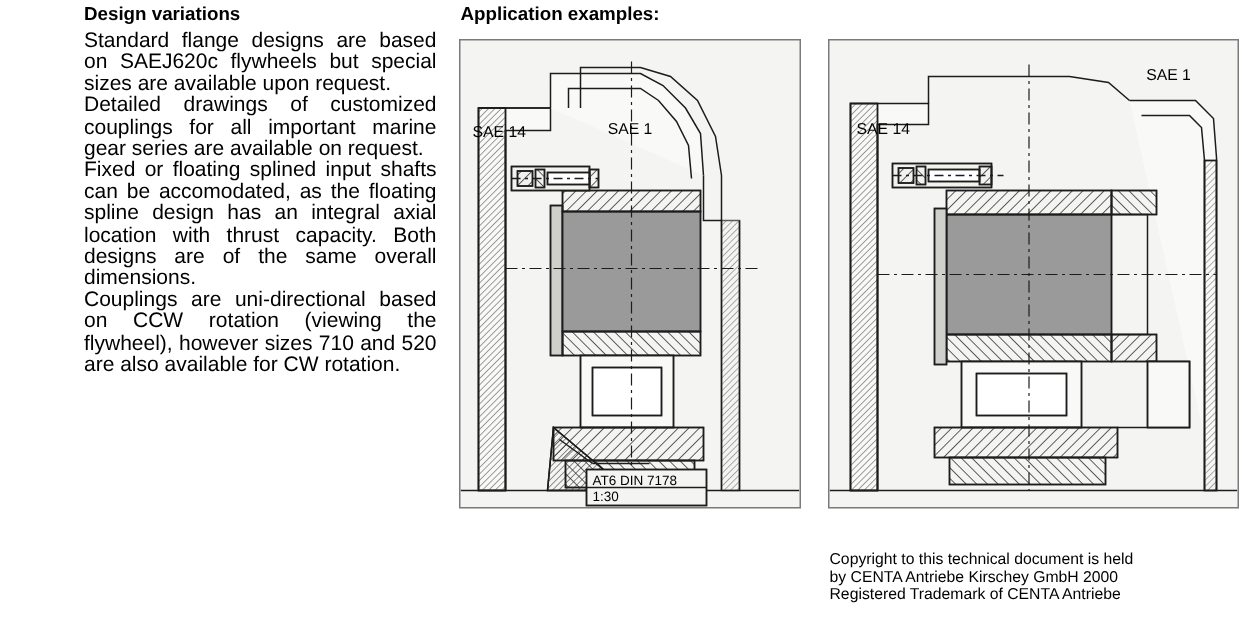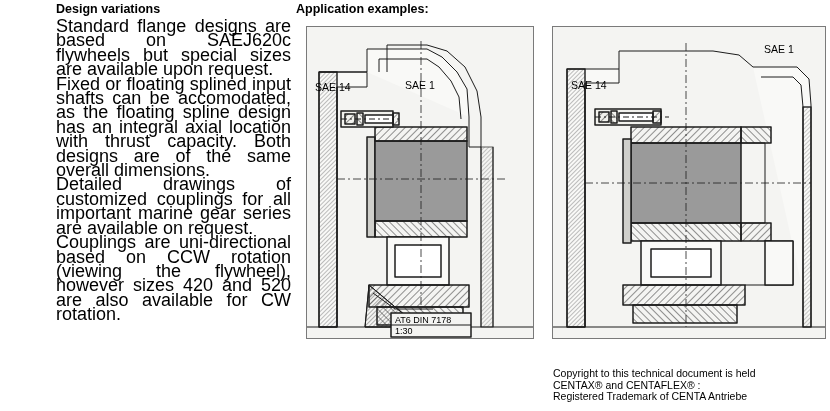--- a/index.html
+++ b/index.html
@@ -17,31 +17,31 @@
   .left-col{
     position:absolute;
     left:56px;top:2px;width:235px;
   }
   .col-title{
     font-size:12.5px;font-weight:bold;
     margin:0 0 3px 0;
     letter-spacing:0px;
   }
   .para{
-    font-size:18px;
+    font-size:14px;
     line-height:14.4px;
     text-align:justify;
     margin:0;
     hyphens:auto;
   }
 
   
   .app-title{
     position:absolute;
-    left:296px;top:2px;
+    left:307px;top:2px;
     font-size:12.5px;font-weight:bold;
   }
 
   
   .drawing{
     position:absolute;
     background:#f4f4f2;
     border:1px solid #7a7a7a;
     overflow:hidden;
   }
@@ -61,23 +61,23 @@
   .copyright div{white-space:nowrap;}
 </style>
 </head>
 <body>
 
 <div class="page">
 
   <div class="left-col">
     <div class="col-title">Design variations</div>
     <p class="para">Standard flange designs are based on SAEJ620c flywheels but special sizes are available upon request.</p>
+    <p class="para">Detailed drawings of customized couplings for all important marine gear series are available on request.</p>
     <p class="para">Fixed or floating splined input shafts can be accomodated, as the floating spline design has an integral axial location with thrust capacity. Both designs are of the same overall dimensions.</p>
-    <p class="para">Detailed drawings of customized couplings for all important marine gear series are available on request.</p>
-    <p class="para">Couplings are uni-directional based on CCW rotation (viewing the flywheel), however sizes 420 and 520 are also available for CW rotation.</p>
+    <p class="para">Couplings are uni-directional based on CCW rotation (viewing the flywheel), however sizes 710 and 520 are also available for CW rotation.</p>
   </div>
 
   <div class="app-title">Application examples:</div>
 
   <div class="drawing" id="drawing-left">
     <svg class="dwg-svg" viewBox="0 0 226 311" xmlns="http://www.w3.org/2000/svg">
       <defs>
         <pattern id="hatchA" width="5" height="5" patternUnits="userSpaceOnUse" patternTransform="rotate(45)">
           <line x1="0" y1="0" x2="0" y2="5" stroke="#2a2a2a" stroke-width="1"></line>
         </pattern>
@@ -242,17 +242,17 @@
         <line x1="32" y1="156" x2="258" y2="156" stroke-dasharray="8 3 2 3" stroke-width="0.8"></line>
       </g>
 
       <text x="226" y="26" font-family="Liberation Sans, sans-serif" font-size="10.5" text-anchor="middle" fill="#000">SAE 1</text>
       <text x="18" y="62" font-family="Liberation Sans, sans-serif" font-size="10.5" fill="#000">SAE 14</text>
     </svg>
   </div>
 
   <div class="copyright">
     <div>Copyright to this technical document is held</div>
-    <div>CENTAX® and CENTAFLEX® :</div>
+    <div>by CENTA Antriebe Kirschey GmbH 2000</div>
     <div>Registered Trademark of CENTA Antriebe</div>
   </div>
 
 </div>
 
 </body></html>

